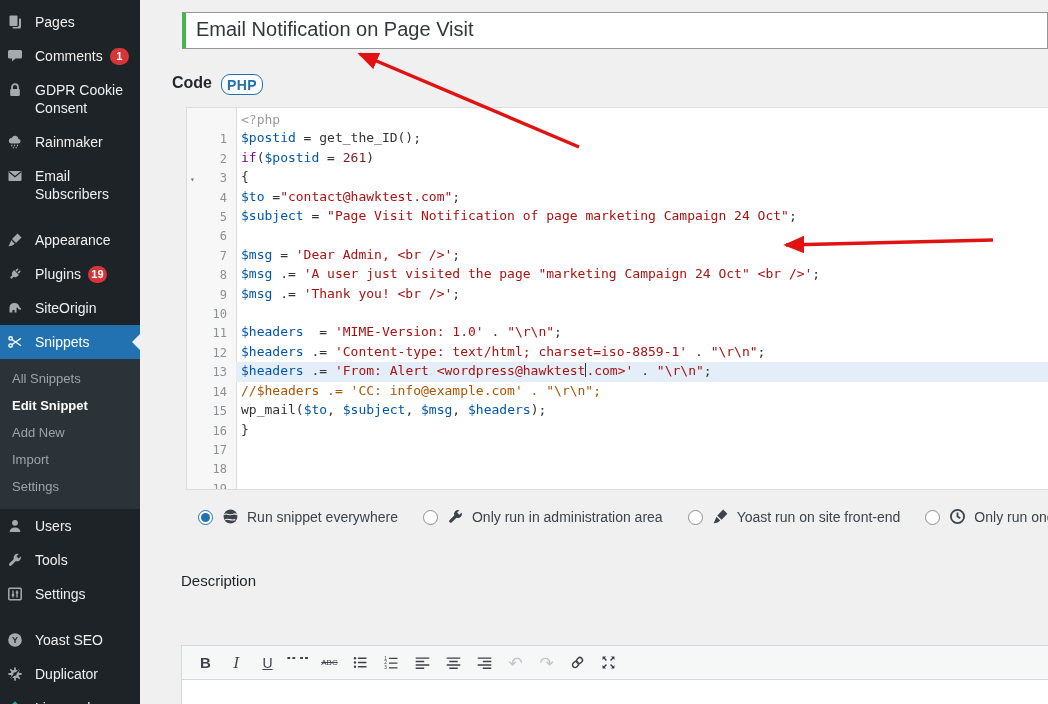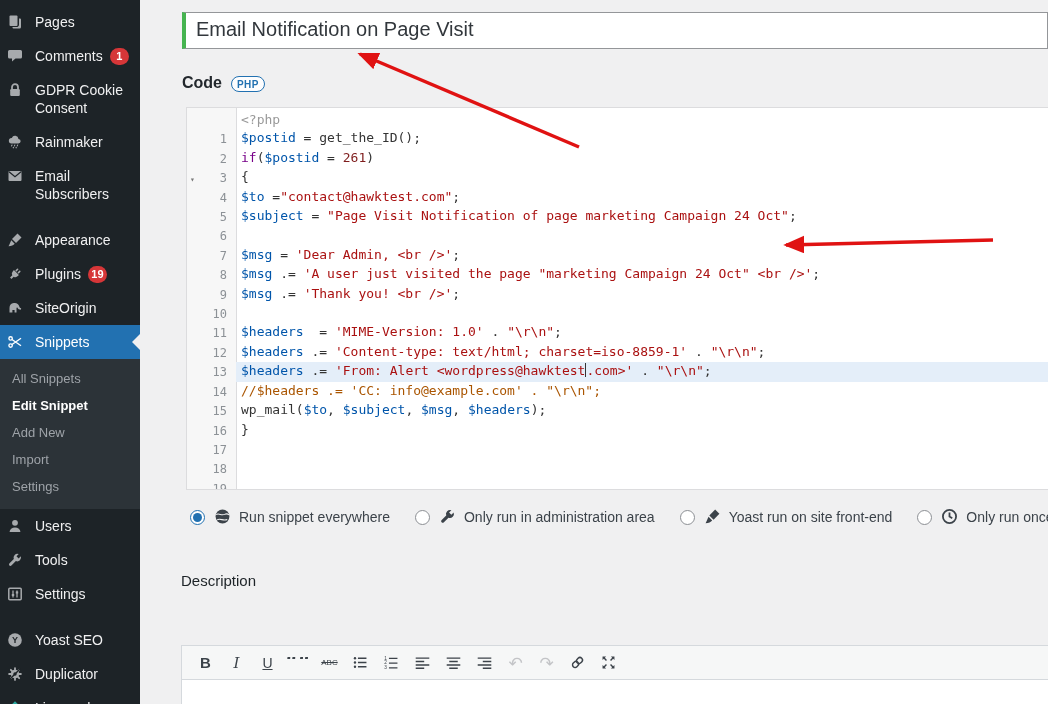--- a/index.html
+++ b/index.html
@@ -25,45 +25,45 @@
   .submenu{background:#2c3338;padding:6px 0 9px}
   .smi{padding:6px 4px 6px 12px;font-size:13px;color:#9ea3a8;cursor:pointer}
   .smi.cur{color:#fff;font-weight:700}
 
   
   #content{position:absolute;left:160px;top:0;width:888px;height:704px;background:#f0f0f1}
   .title-input{position:absolute;left:22px;top:12px;width:calc(100% - 22px);height:37px;
                box-sizing:border-box;background:#fff;border:1px solid #949699;
                border-left:4px solid #46b450;font-size:20px;color:#32373c;padding:0 11px 2px 10px;
                font-family:"Liberation Sans",sans-serif;outline:none}
-  .code-label-row{position:absolute;left:22px;top:74px;display:flex;align-items:flex-end}
+  .code-label-row{position:absolute;left:12px;top:74px;display:flex;align-items:flex-start}
   .code-label{font-size:16px;font-weight:600;color:#23282d}
   .php-badge{margin-left:9px;border:1px solid #2271b1;color:#2271b1;border-radius:9px;
-             font-size:10px;font-weight:700;padding:2px 5px 1px;letter-spacing:.4px;background:#fdfdfe}
+             font-size:14px;font-weight:700;padding:2px 5px 1px;letter-spacing:.4px;background:#fdfdfe}
 
   
   .editor{position:absolute;left:26px;top:107px;width:calc(100% - 26px);height:383px;
           background:#fff;border:1px solid #dcdcde;border-right:none;box-sizing:border-box;
           font-family:"DejaVu Sans Mono",monospace;font-size:13px;line-height:18.4px;
           color:#333;overflow:hidden}
   .gutter-bg{position:absolute;left:0;top:0;bottom:0;width:49px;background:#f7f7f7;
              border-right:1px solid #dcdcde}
   #code-lines{position:relative;padding-top:3px}
   .cm-line{display:flex}
   .ln{width:49px;flex:none;box-sizing:border-box;text-align:right;padding-right:9px;
       color:#8c9196;font-size:12px;padding-top:1px;position:relative}
   .fold{position:absolute;left:3px;top:3px;font-size:8px;color:#777}
   .lc{flex:1;padding-left:5px;white-space:pre}
   .lc.active{background:#e4eef9}
   .t-v{color:#0055aa}.t-k{color:#770088}.t-n{color:#7f1d1d}
   .t-s{color:#aa1111}.t-c{color:#aa5500}.t-m{color:#999}.t-p{color:#333}
   .cursor{display:inline-block;width:0;border-left:1.5px solid #333;height:14px;vertical-align:-2px}
 
   
-  #scope-row{position:absolute;left:30px;top:508px;right:0;display:flex;align-items:flex-start;
+  #scope-row{position:absolute;left:38px;top:508px;right:0;display:flex;align-items:flex-start;
              font-size:14px;color:#3c434a}
   .scope-opt{display:flex;align-items:center;margin-right:25px;cursor:pointer;white-space:nowrap}
   .radio{width:15px;height:15px;border-radius:50%;border:1px solid #8c8f94;background:#fff;
          position:relative;flex:none;box-sizing:border-box}
   .radio.sel{border-color:#2271b1}
   .radio.sel:after{content:"";position:absolute;left:2px;top:2px;right:2px;bottom:2px;
                    border-radius:50%;background:#2271b1}
   .sicon{width:18px;height:18px;margin:0 7px 0 9px;color:#3c434a;flex:none}
   .sicon svg{width:17px;height:17px;display:block}
 

